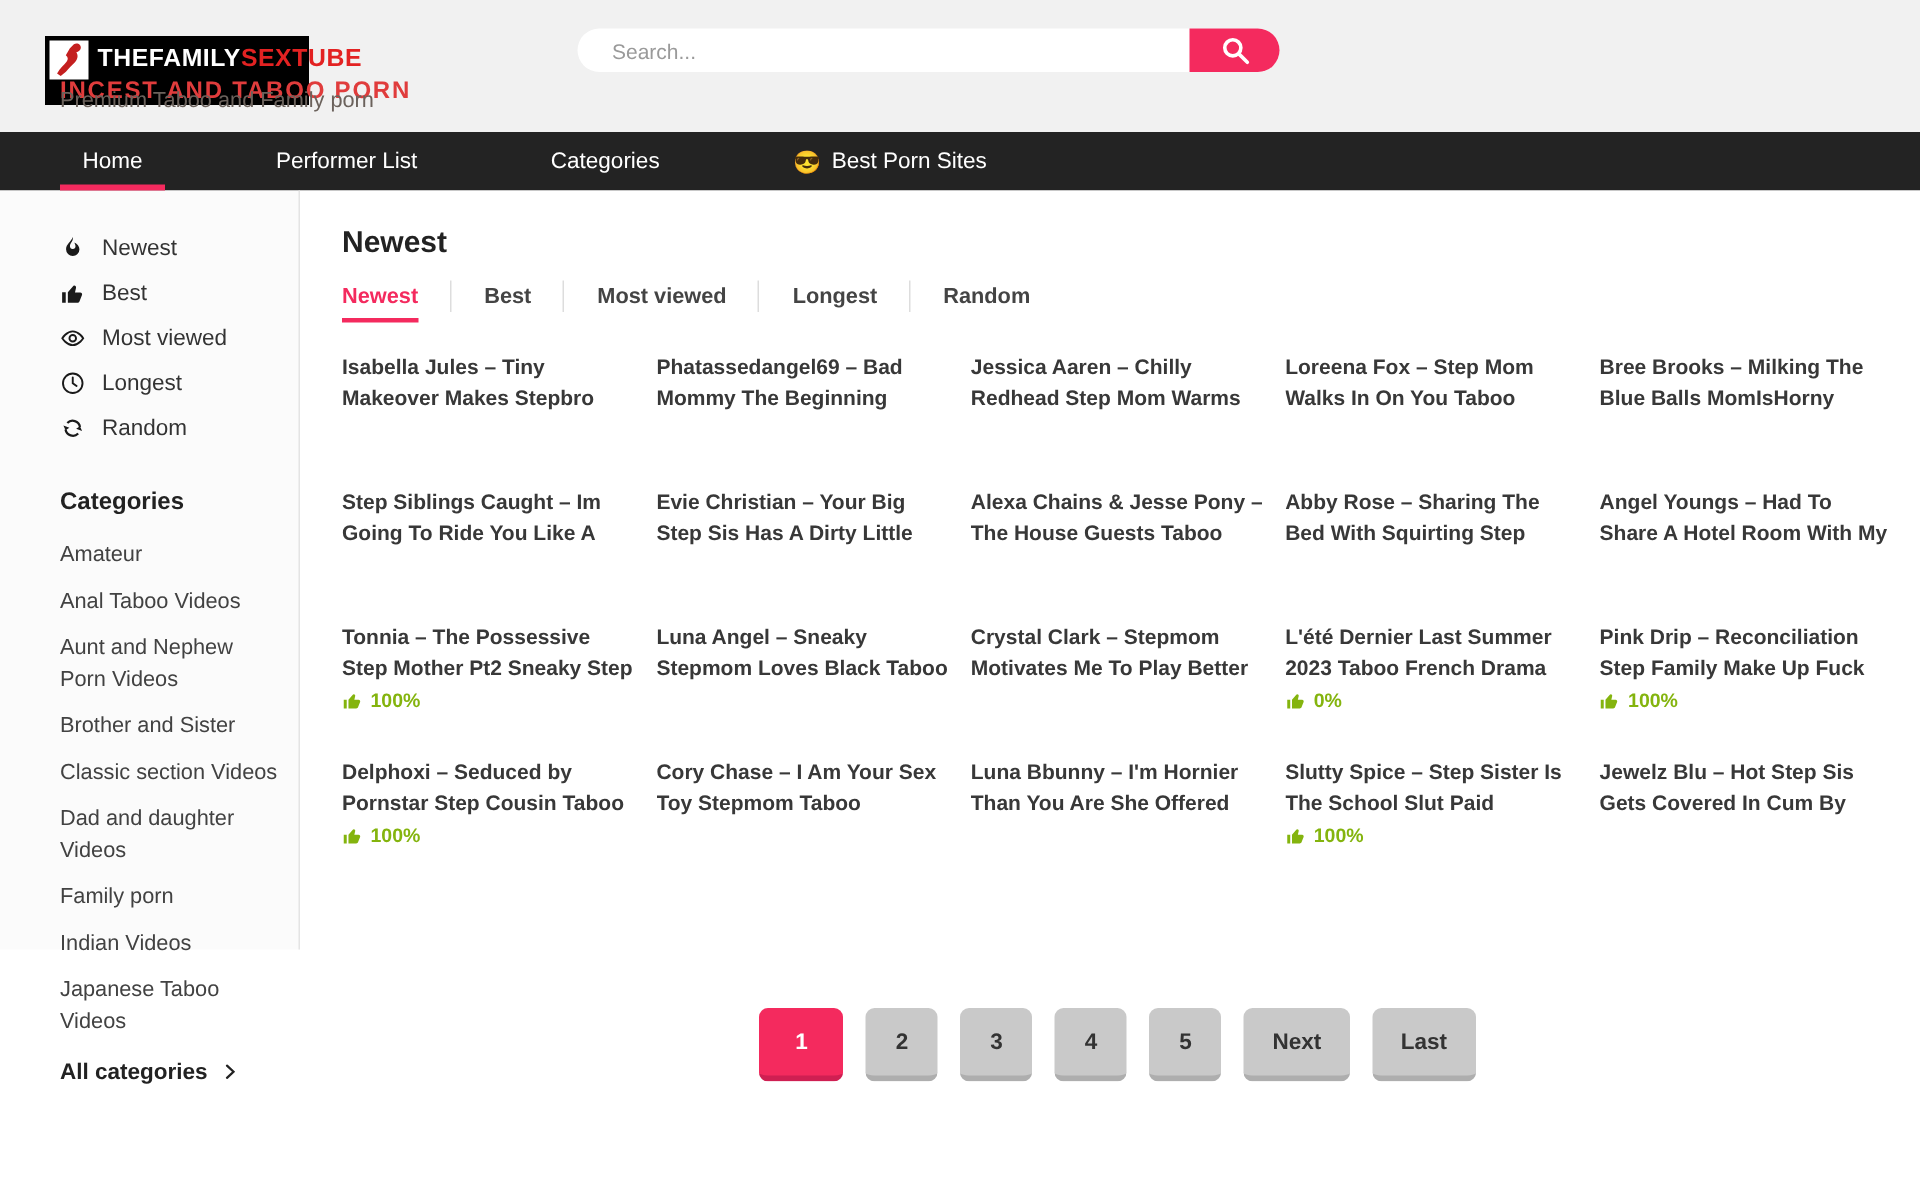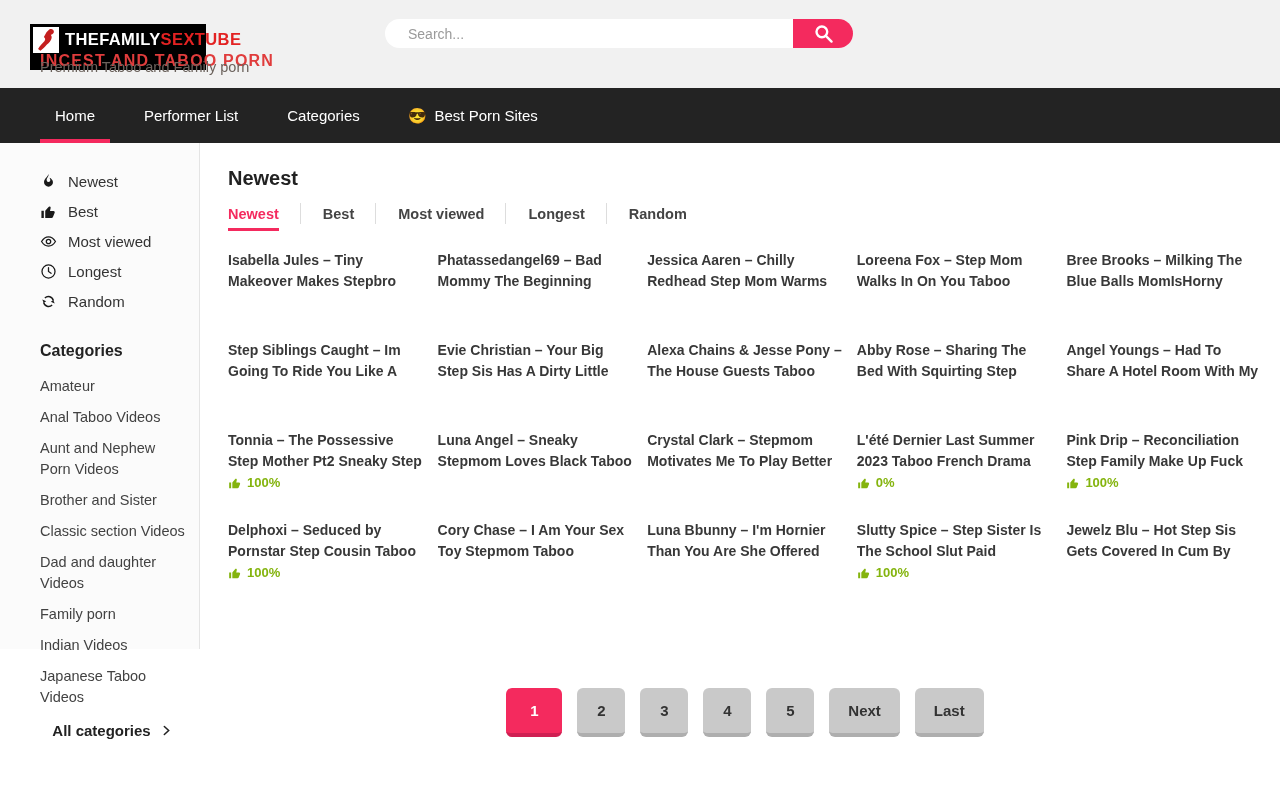--- a/index.html
+++ b/index.html
@@ -15,34 +15,34 @@
   .logo-title .red { color: #e32222; }
   .logo-sub { position: absolute; left: 10px; top: 28px; font-size: 16px; font-weight: bold; letter-spacing: 1.2px; color: #e03c3c; white-space: nowrap; }
   .tagline { position: absolute; left: 40px; top: 59px; font-size: 14.5px; color: #6b625c; }
   .search-wrap { position: absolute; left: 385px; top: 19px; width: 468px; height: 29px; background: #fff; border-radius: 21px; display: flex; align-items: stretch; }
   .search-input { flex: 1; border: none; outline: none; background: transparent; padding: 0 12px 0 23px; font-size: 14px; color: #444; font-family: "Liberation Sans", sans-serif; }
   .search-input::placeholder { color: #9a9a9a; }
   .search-btn { width: 60px; border: none; background: #f42a5e; border-radius: 0 21px 21px 0; cursor: pointer; display: flex; align-items: center; justify-content: center; color: #fff; }
   .search-btn svg { width: 23px; height: 23px; }
 
   
-  .nav-bar { height: 55px; background: #232323; display: flex; align-items: stretch; padding-left: 40px; }
+  .nav-bar { height: 39px; background: #232323; display: flex; align-items: stretch; padding-left: 40px; gap: 40px; }
   .nav-item { position: relative; display: flex; align-items: center; gap: 7px; padding: 0 15px; margin-right: 19px; color: #fff; font-size: 15px; cursor: pointer; text-decoration: none; white-space: nowrap; }
   .nav-item.active::after { content: ""; position: absolute; left: 0; right: 0; bottom: 0; height: 4px; background: #f42a5e; }
   .nav-emoji { font-size: 15px; }
 
   
   .body-wrap { display: flex; height: 506px; }
   .sidebar { width: 200px; flex: 0 0 200px; background: #fbfbfb; border-right: 1px solid #e4e4e4; padding: 30px 14px 0 40px; }
   .sort-item { display: flex; align-items: center; gap: 11px; margin-bottom: 13px; font-size: 15px; color: #333; cursor: pointer; }
   .s-icon { width: 17px; height: 17px; color: #1a1a1a; flex: 0 0 17px; }
   .cat-title { font-size: 16px; font-weight: bold; color: #222; margin: 32px 0 16px; }
   .cat-list { display: block; }
   .cat-item { font-size: 14.5px; color: #424242; line-height: 21px; margin-bottom: 10px; cursor: pointer; }
-  .all-cats { display: flex; align-items: center; gap: 9px; font-size: 15px; font-weight: bold; color: #222; margin-top: 14px; cursor: pointer; justify-content: center; }
+  .all-cats { display: flex; align-items: center; gap: 9px; font-size: 15px; font-weight: bold; color: #222; margin-top: 14px; cursor: pointer; }
   .all-cats svg { width: 13px; height: 13px; color: #222; }
 
   
   .main { flex: 1; padding: 24px 18px 0 28px; background: #fff; }
   .page-title { font-size: 20px; font-weight: bold; color: #222; margin-bottom: 12px; }
   .tabs { display: flex; margin-bottom: 19px; }
   .tab { position: relative; background: none; border: none; padding: 4px 0 9px; margin-right: 44px; font-family: "Liberation Sans", sans-serif; font-size: 14.5px; font-weight: bold; color: #444; cursor: pointer; }
   .tab:not(:last-child)::after { content: ""; position: absolute; right: -22px; top: 1px; width: 1px; height: 21px; background: #ddd; }
   .tab.active { color: #f42a5e; }
   .tab.active::before { content: ""; position: absolute; left: 0; right: 0; bottom: 0; height: 3px; background: #f42a5e; }

